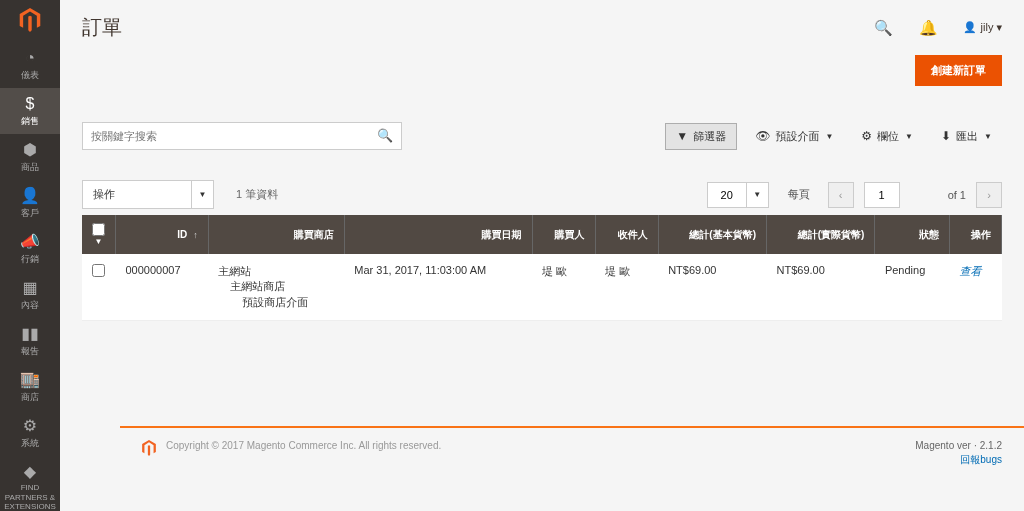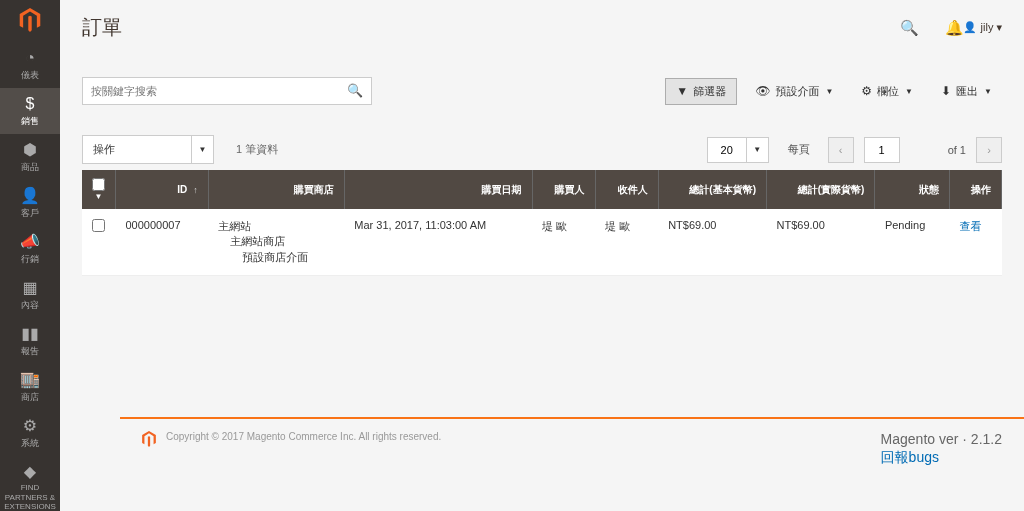--- a/index.html
+++ b/index.html
@@ -12,30 +12,30 @@
     .nav-item.active { background:#524d49; color:#fff; }
     .nav-icon { font-size:16px; line-height:1; display:block; margin-bottom:3px; }
     .nav-item.ext { font-size:8px; line-height:1.2; padding-top:8px; }
 
     
     .main { position:absolute; left:60px; top:0; right:0; bottom:0; background:#f5f5f5; }
     .topbar { display:flex; align-items:center; padding:14px 22px 6px; background:#f5f5f5; }
     .page-title { font-size:20px; color:#41362f; font-weight:400; }
     .topbar-spacer { flex:1; }
     .topbar-icon { font-size:15px; margin-left:26px; color:#41362f; cursor:pointer; }
-    .user { font-size:11px; color:#41362f; cursor:pointer; }
+    .user { font-size:11px; margin-left:26px; color:#41362f; cursor:pointer; }
 
     .content { padding:8px 22px 0; }
 
     .create-btn { float:right; background:#eb5202; color:#fff; border:none; padding:8px 16px; font-size:11px; font-weight:600; cursor:pointer; margin-bottom:14px; }
     .clearfix::after { content:""; display:table; clear:both; }
 
     
     .filter-row { display:flex; align-items:center; margin-top:22px; margin-bottom:8px; }
-    .search-box { position:relative; width:290px; }
+    .search-box { position:relative; width:320px; }
     .search-box input { width:100%; height:28px; border:1px solid #ccc; padding:0 30px 0 8px; font-size:11px; background:#fff; }
     .search-box .sicon { position:absolute; right:8px; top:6px; font-size:13px; color:#555; }
     .filter-spacer { flex:1; }
     .chip { display:inline-flex; align-items:center; border:1px solid #adadad; background:#e3e3e3; padding:5px 10px; font-size:11px; cursor:pointer; margin-left:8px; }
     .chip.plain { background:transparent; border:none; }
     .chip .ico { margin-right:5px; font-size:12px; }
     .chip .caret { margin-left:6px; font-size:8px; }
 
     
     .grid-ctrl { display:flex; align-items:center; margin-top:30px; margin-bottom:6px; }
@@ -58,27 +58,27 @@
     .grid th { background:#514943; color:#fff; font-size:10px; font-weight:600; text-align:right; padding:8px 10px; border-right:1px solid #666; }
     .grid th.sortable::after { content:"↑"; font-size:9px; margin-left:6px; color:#ccc; }
     .grid td { padding:10px; font-size:11px; color:#333; vertical-align:top; border-bottom:1px solid #eee; }
     .grid .chkcell { width:26px; text-align:center; }
     .hdr-chk { display:inline-block; }
     .hdr-chk input { vertical-align:middle; }
     .hdr-chk .dd { font-size:8px; display:block; color:#fff; margin-top:1px; }
     .store-lines span { display:block; line-height:1.4; }
     .store-lines .l2 { padding-left:12px; }
     .store-lines .l3 { padding-left:24px; }
-    .act-link { color:#006bb4; cursor:pointer; }
+    .act-link { color:#006bb4; cursor:pointer;font-style:italic; }
 
     
     .footer { position:absolute; left:60px; right:0; bottom:0; border-top:2px solid #f97316; padding:12px 22px 44px; background:#f5f5f5; display:flex; align-items:flex-start; }
     .footer .flogo { color:#f26322; margin-right:10px; }
     .footer .copy { color:#999; font-size:10px; flex:1; }
-    .footer .right { font-size:14px; color:#666; }
+    .footer .right { text-align:right; font-size:10px; color:#666; }
     .footer .right a { color:#006bb4; text-decoration:none; display:block; margin-top:2px; }
   </style>
 </head>
 <body>
 
 <div class="sidebar">
   <div class="logo">
     <svg width="22" height="24" viewBox="0 0 24 28">
         <path fill="#f26322" d="M12 0 L24 7 V21 L20 23 V9 L12 4 L4 9 V23 L0 21 V7 Z M10 10 V26 L12 28 L14 26 V10 L12 9 Z"></path>
       </svg>
@@ -100,20 +100,23 @@
   <div class="topbar">
     <div class="page-title">訂單</div>
     <div class="topbar-spacer"></div>
     <span class="topbar-icon">🔍</span>
     <span class="topbar-icon">🔔</span>
     <span class="user">👤 <span>jily</span> ▾</span>
   </div>
 
   <div class="content">
 
+    <div class="clearfix">
+      <button class="create-btn">創建新訂單</button>
+    </div>
 
     <div class="filter-row">
       <div class="search-box">
         <input type="text" placeholder="按關鍵字搜索" style="">
         <span class="sicon">🔍</span>
       </div>
       <div class="filter-spacer"></div>
       <div class="chip">
           <span class="ico">▼</span>
           <span>篩選器</span>

